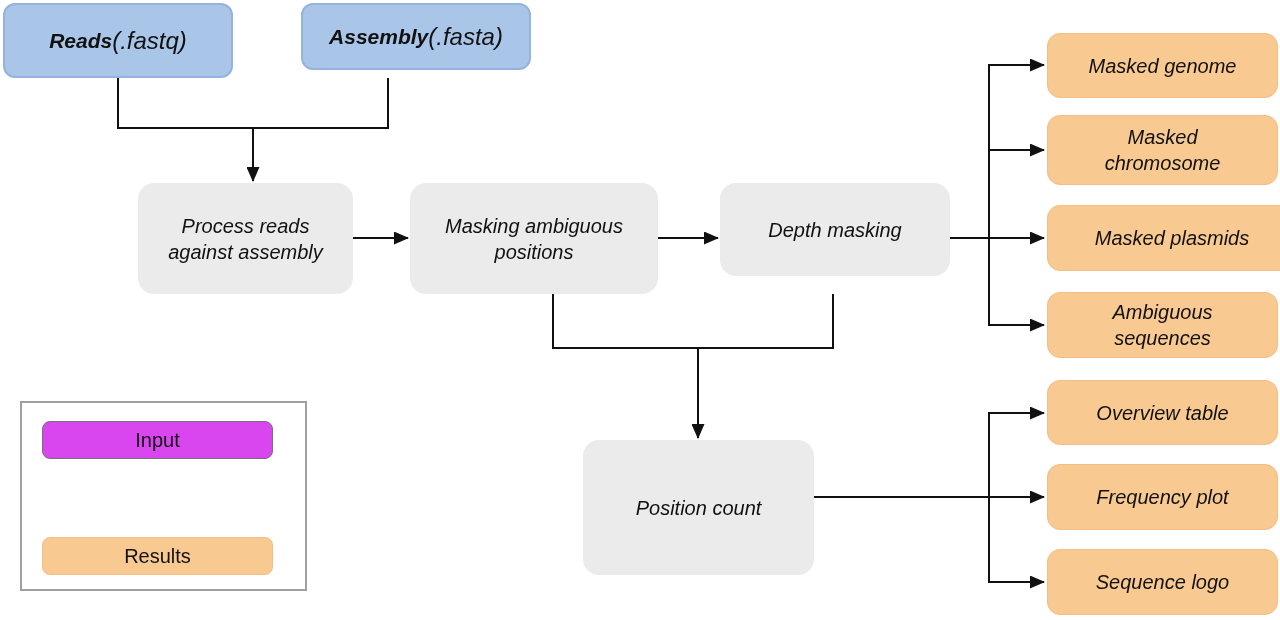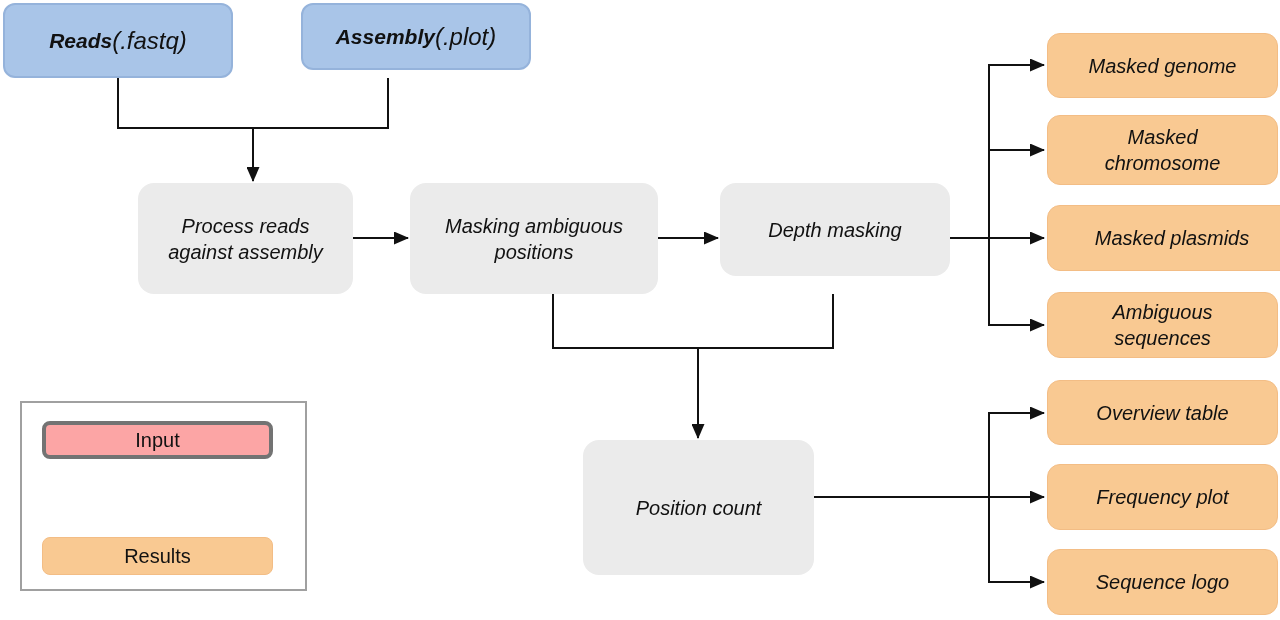--- a/index.html
+++ b/index.html
@@ -90,21 +90,21 @@
     width: 231px;
     height: 38px;
     display: flex;
     align-items: center;
     justify-content: center;
     font-size: 20px;
     color: #111111;
     border-radius: 8px;
     box-sizing: border-box;
   }
-  #legend-input   { top: 18px;  background: #fca5a5; border: 4px solid #737373; }
+  #legend-input   { top: 18px;  background: #d946ef; border: 1px solid #737373; }
   #legend-process { top: 76px;  background: #ebebeb; }
   #legend-results { top: 134px; background: #f9c992; border: 1px solid #f3bd85; }
 </style>
 </head>
 <body>
 
 <div id="canvas">
 
   <svg id="edges" width="1280" height="620" viewBox="0 0 1280 620" fill="none" stroke="#111111" stroke-width="2">
     <defs>
@@ -137,21 +137,21 @@
     <path d="M989 413 H1044" marker-end="url(#arrow)"></path>
     <path d="M989 582 H1044" marker-end="url(#arrow)"></path>
   </svg>
 
   <div class="node input" id="n-reads">
     <span class="title">Reads</span>
     <span class="subtitle">(.fastq)</span>
   </div>
   <div class="node input" id="n-assembly">
     <span class="title">Assembly</span>
-    <span class="subtitle">(.plot)</span>
+    <span class="subtitle">(.fasta)</span>
   </div>
 
   <div class="node process" id="n-mapping">Process reads
 against assembly</div>
   <div class="node process" id="n-masking">Masking ambiguous
 positions</div>
   <div class="node process" id="n-depth">Depth masking</div>
   <div class="node process" id="n-position">Position count</div>
 
   <div class="node results" id="n-chromosome">Masked

